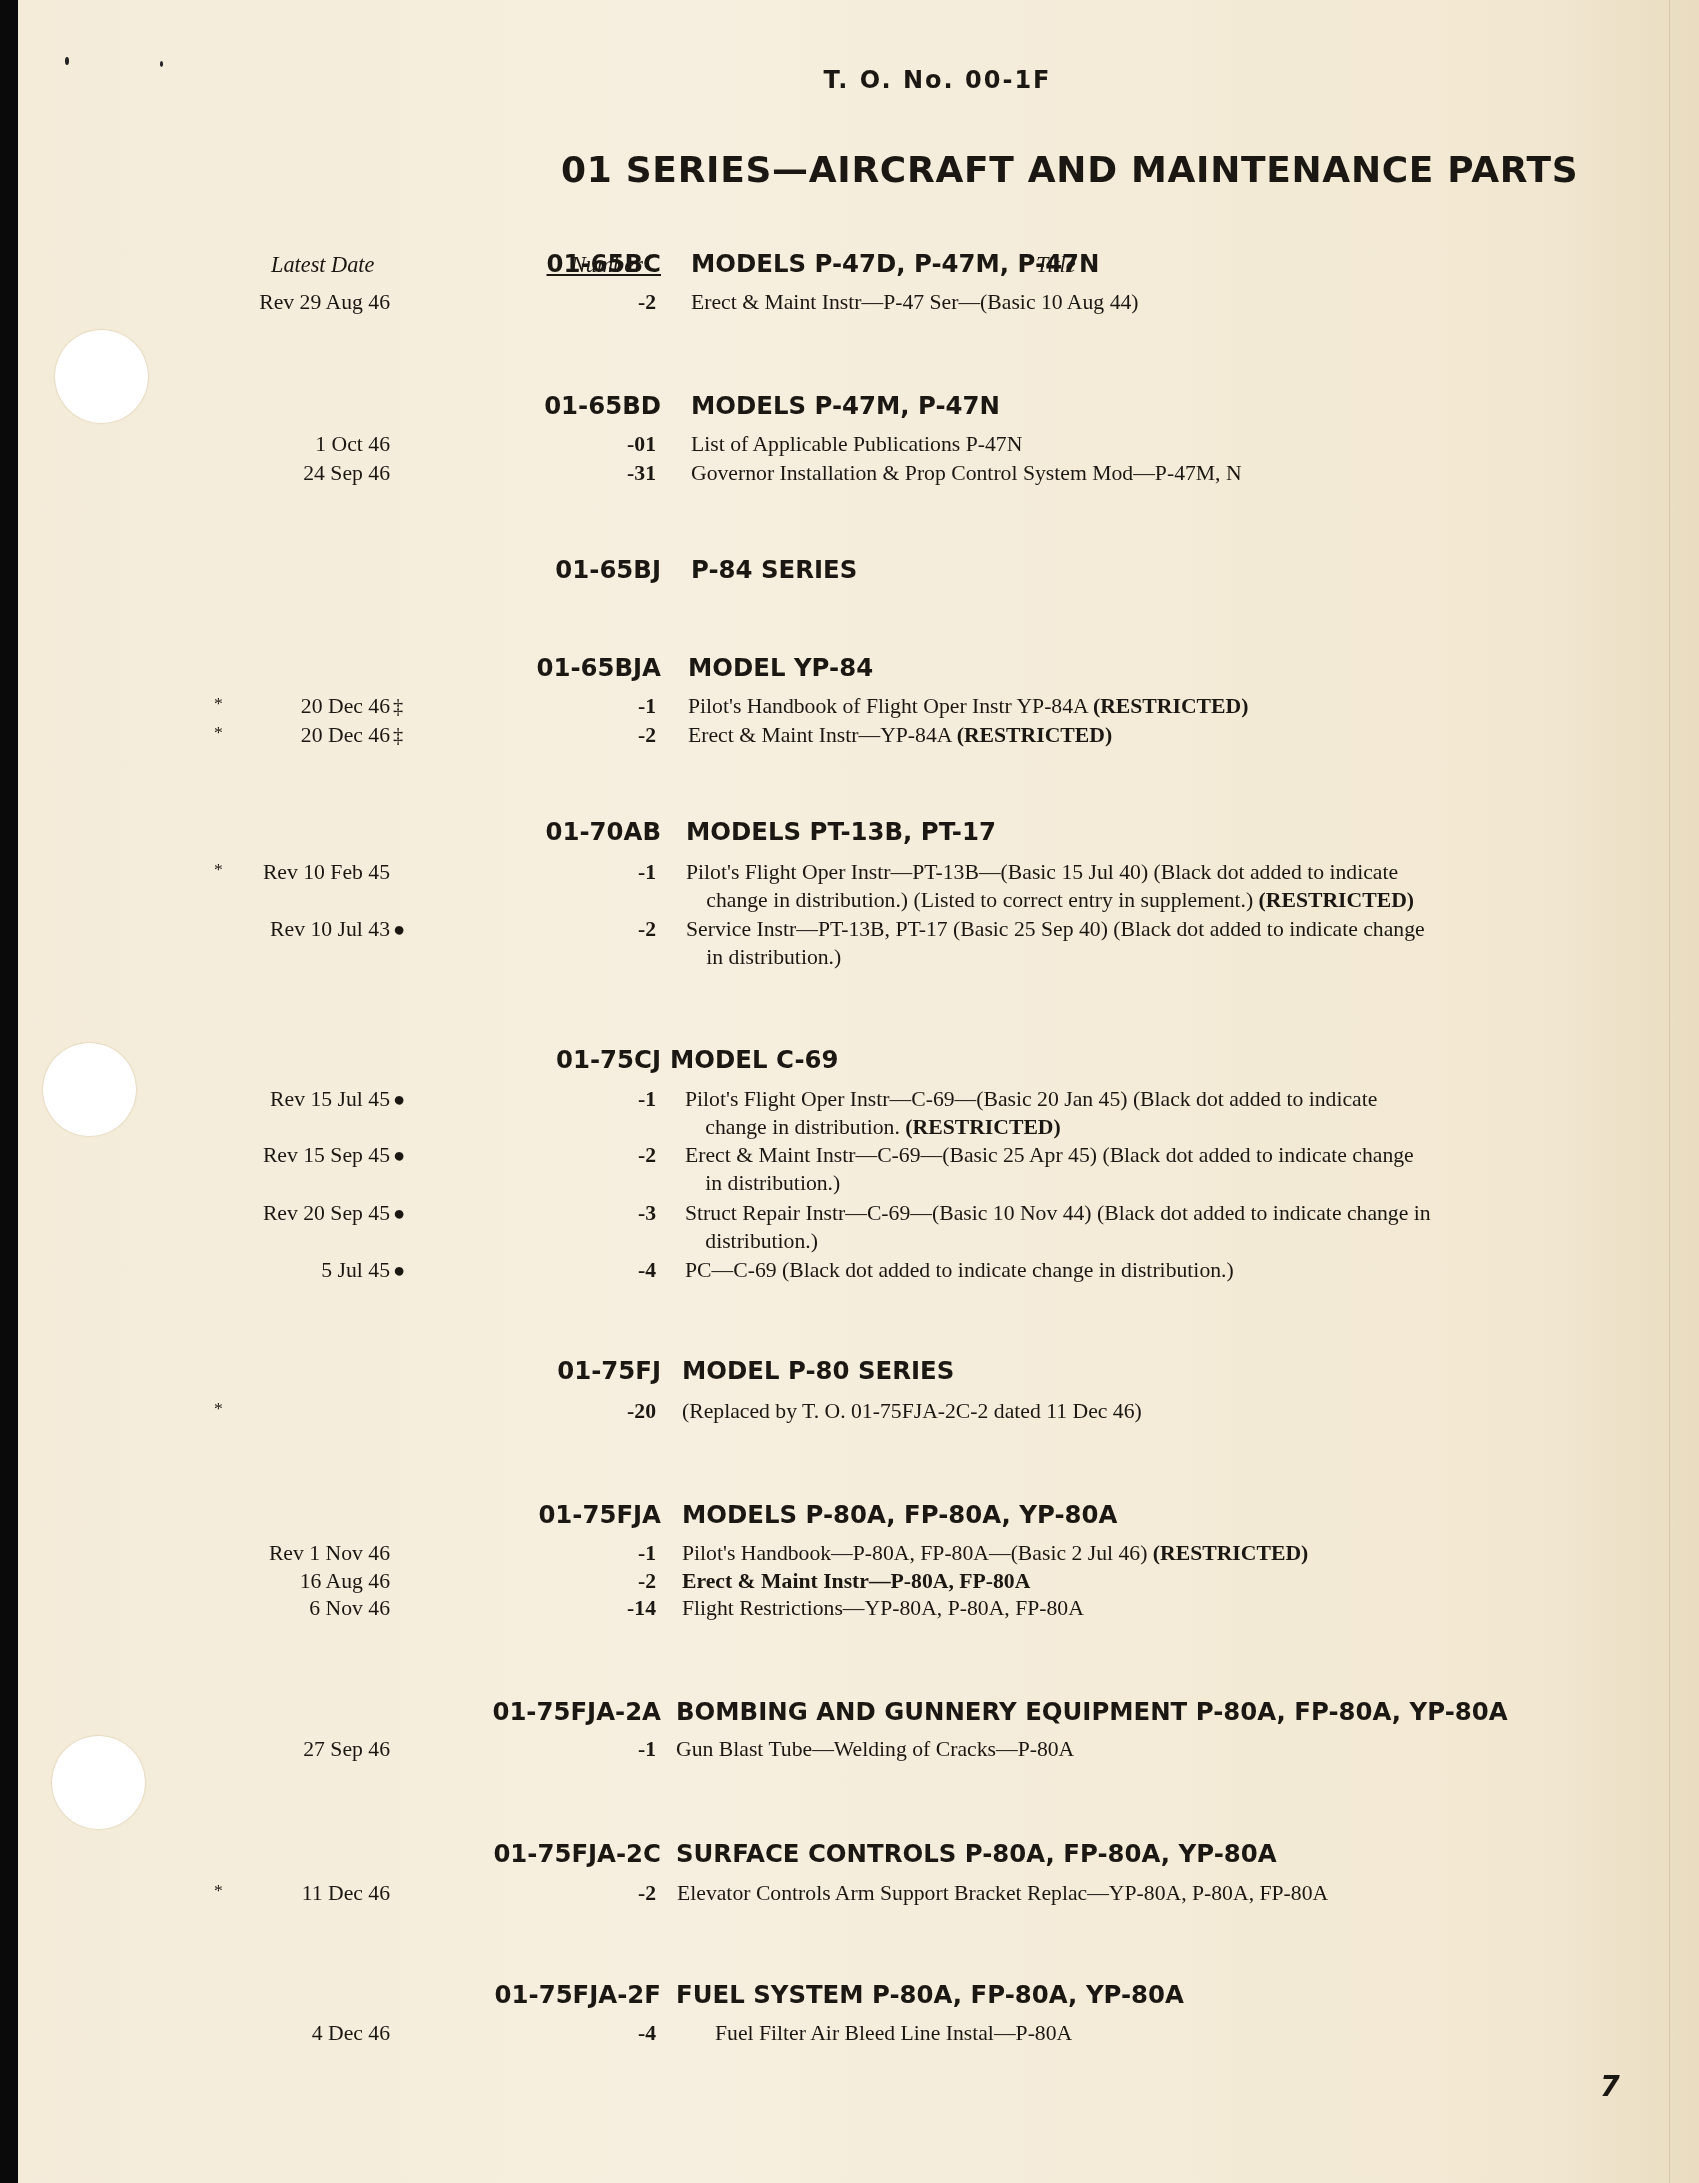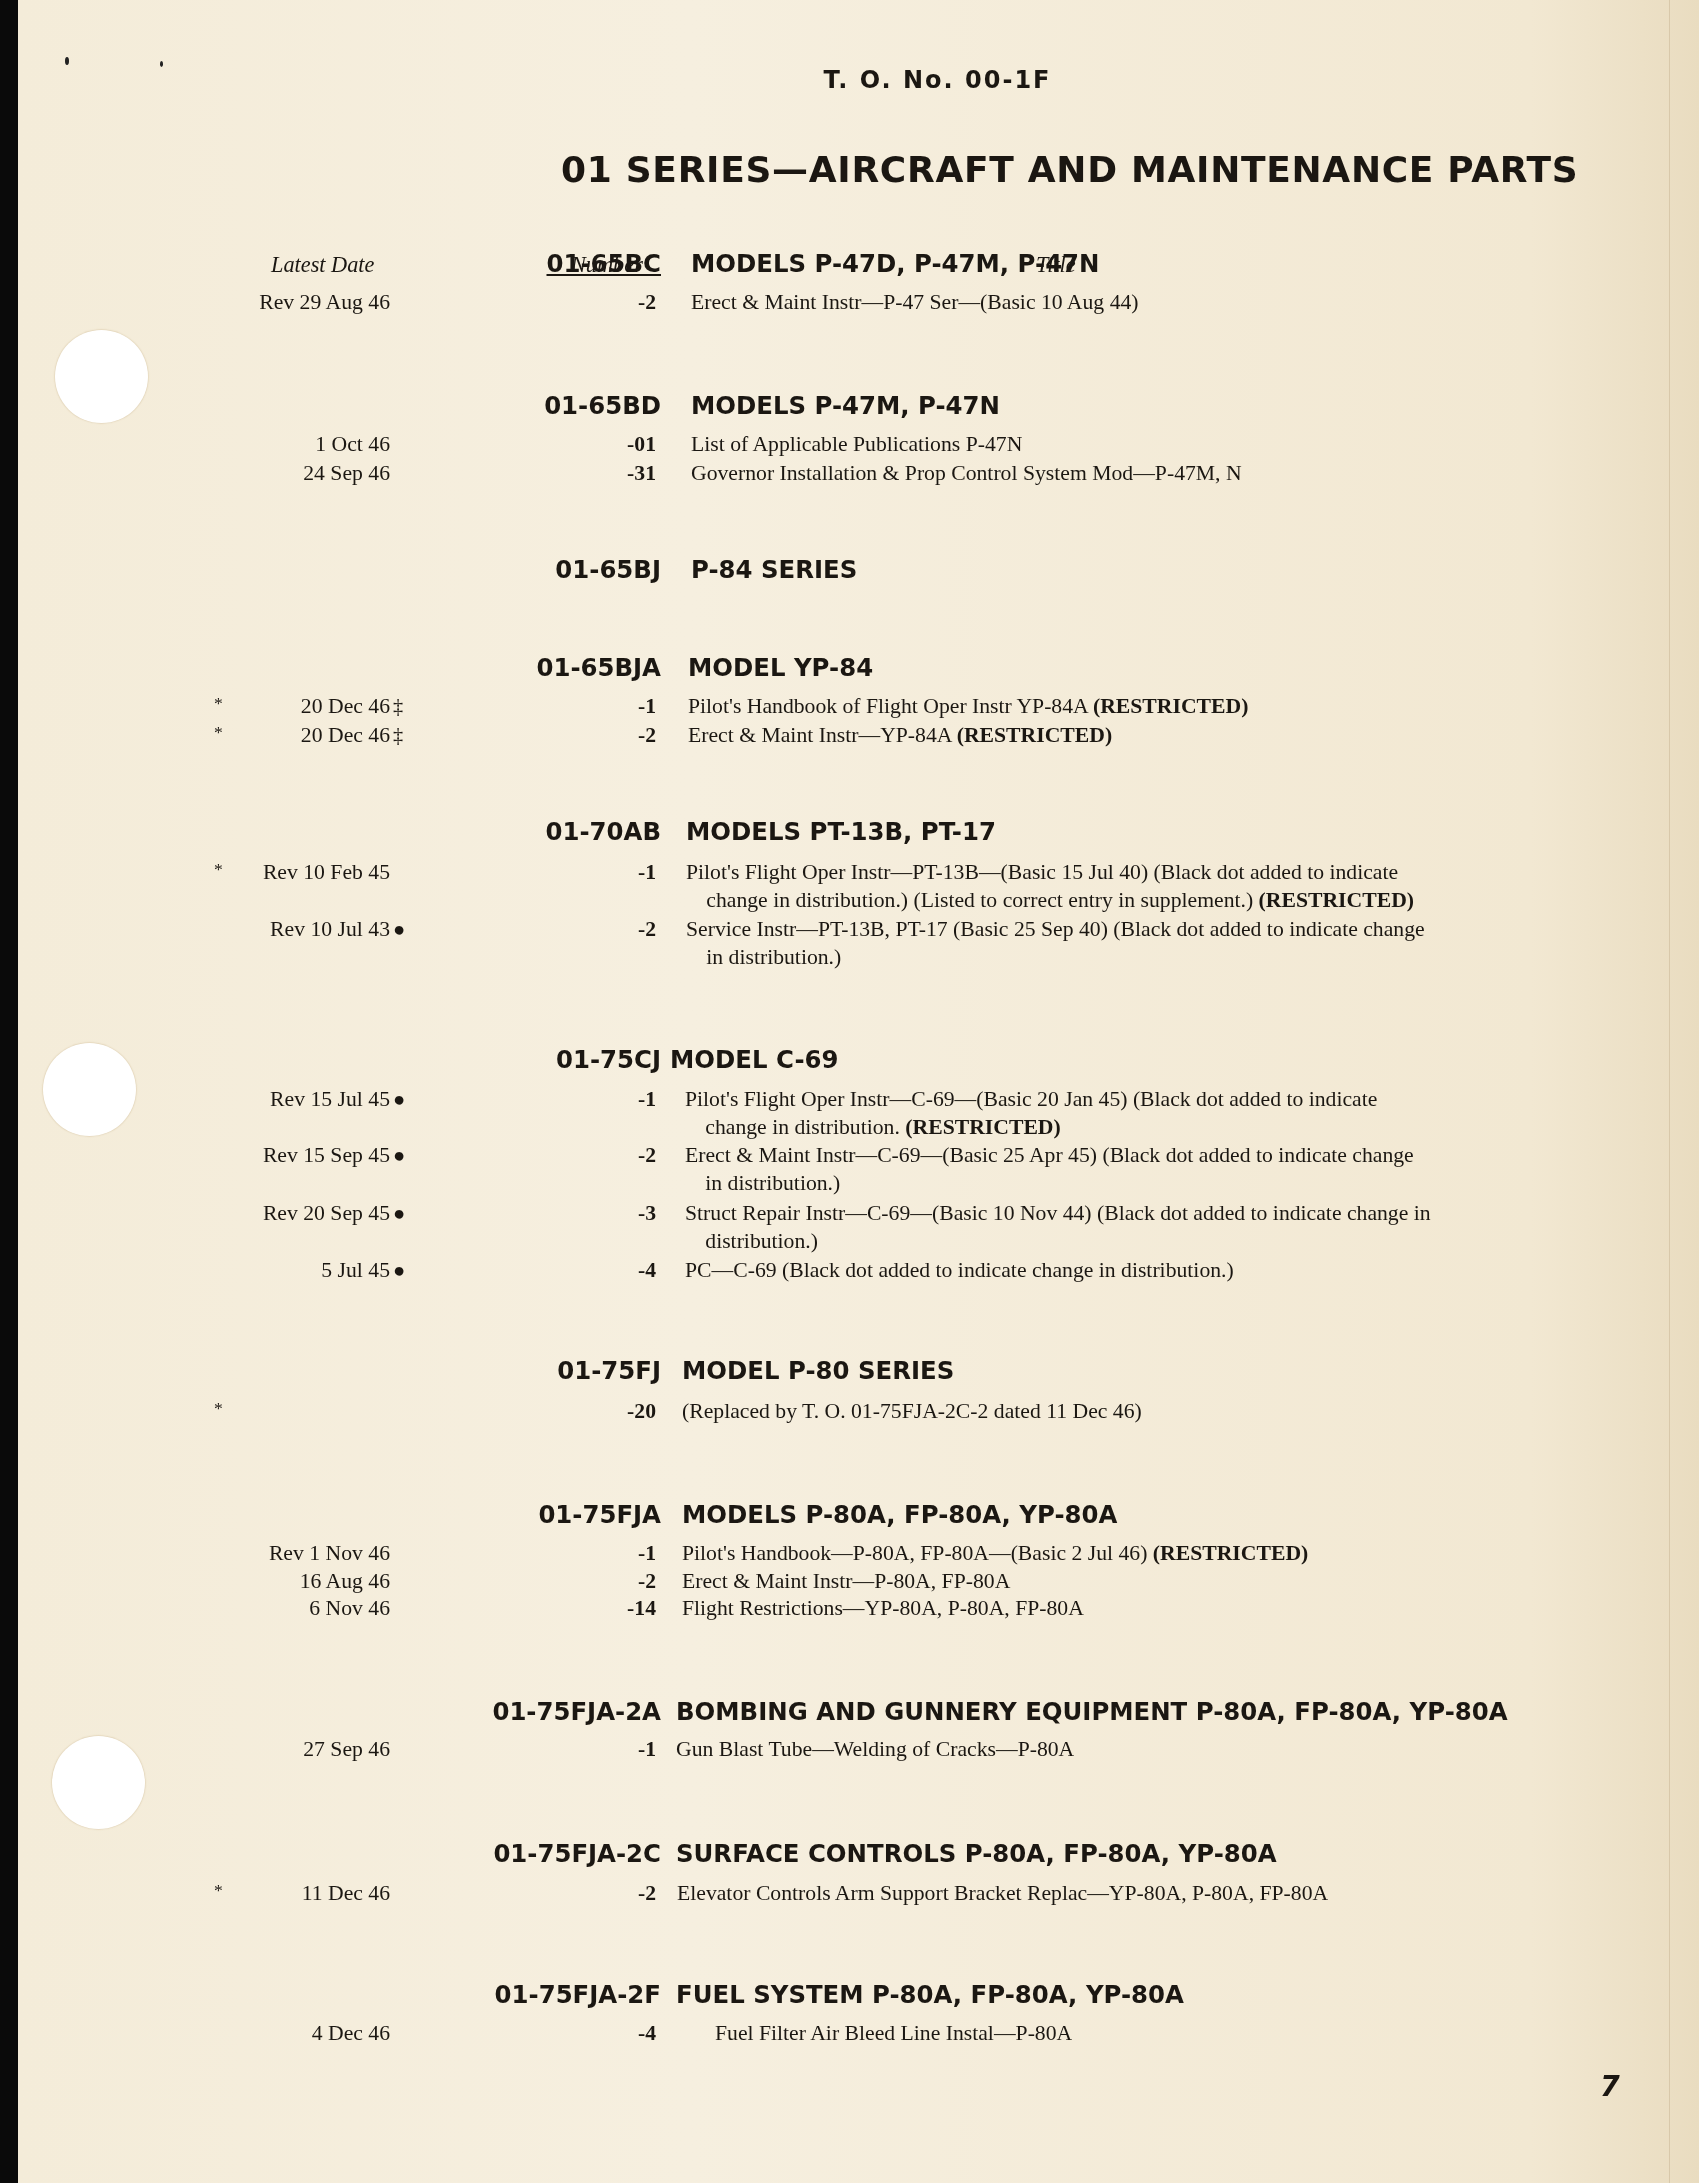--- a/index.html
+++ b/index.html
@@ -192,21 +192,21 @@
       <span class="date">Rev  1 Nov 46</span>
       <span class="mark"></span>
       <span class="dash">-1</span>
       <span class="desc" style="left: 682px;"><span class="">Pilot's Handbook—P-80A, FP-80A—(Basic 2 Jul 46)</span> <span class="" style="font-weight: bold;">(RESTRICTED)</span></span>
     </div>
     <div class="row" style="top: 1567px;">
       <span class="star"></span>
       <span class="date">16 Aug 46</span>
       <span class="mark"></span>
       <span class="dash">-2</span>
-      <span class="desc" style="left: 682px;"><span class="">Erect &amp; Maint Instr—P-80A, FP-80A</span></span>
+      <span class="desc" style="left: 682px; font-weight: bold;"><span class="">Erect &amp; Maint Instr—P-80A, FP-80A</span></span>
     </div>
     <div class="row" style="top: 1594px;">
       <span class="star"></span>
       <span class="date">6 Nov 46</span>
       <span class="mark"></span>
       <span class="dash">-14</span>
       <span class="desc" style="left: 682px;"><span class="">Flight Restrictions—YP-80A, P-80A, FP-80A</span></span>
     </div>
     <div class="group-head sans" style="top: 1697px; left: 0px; width: 1699px;">
       <span class="gnum" style="right: 1038px;">01-75FJA-2A</span>

